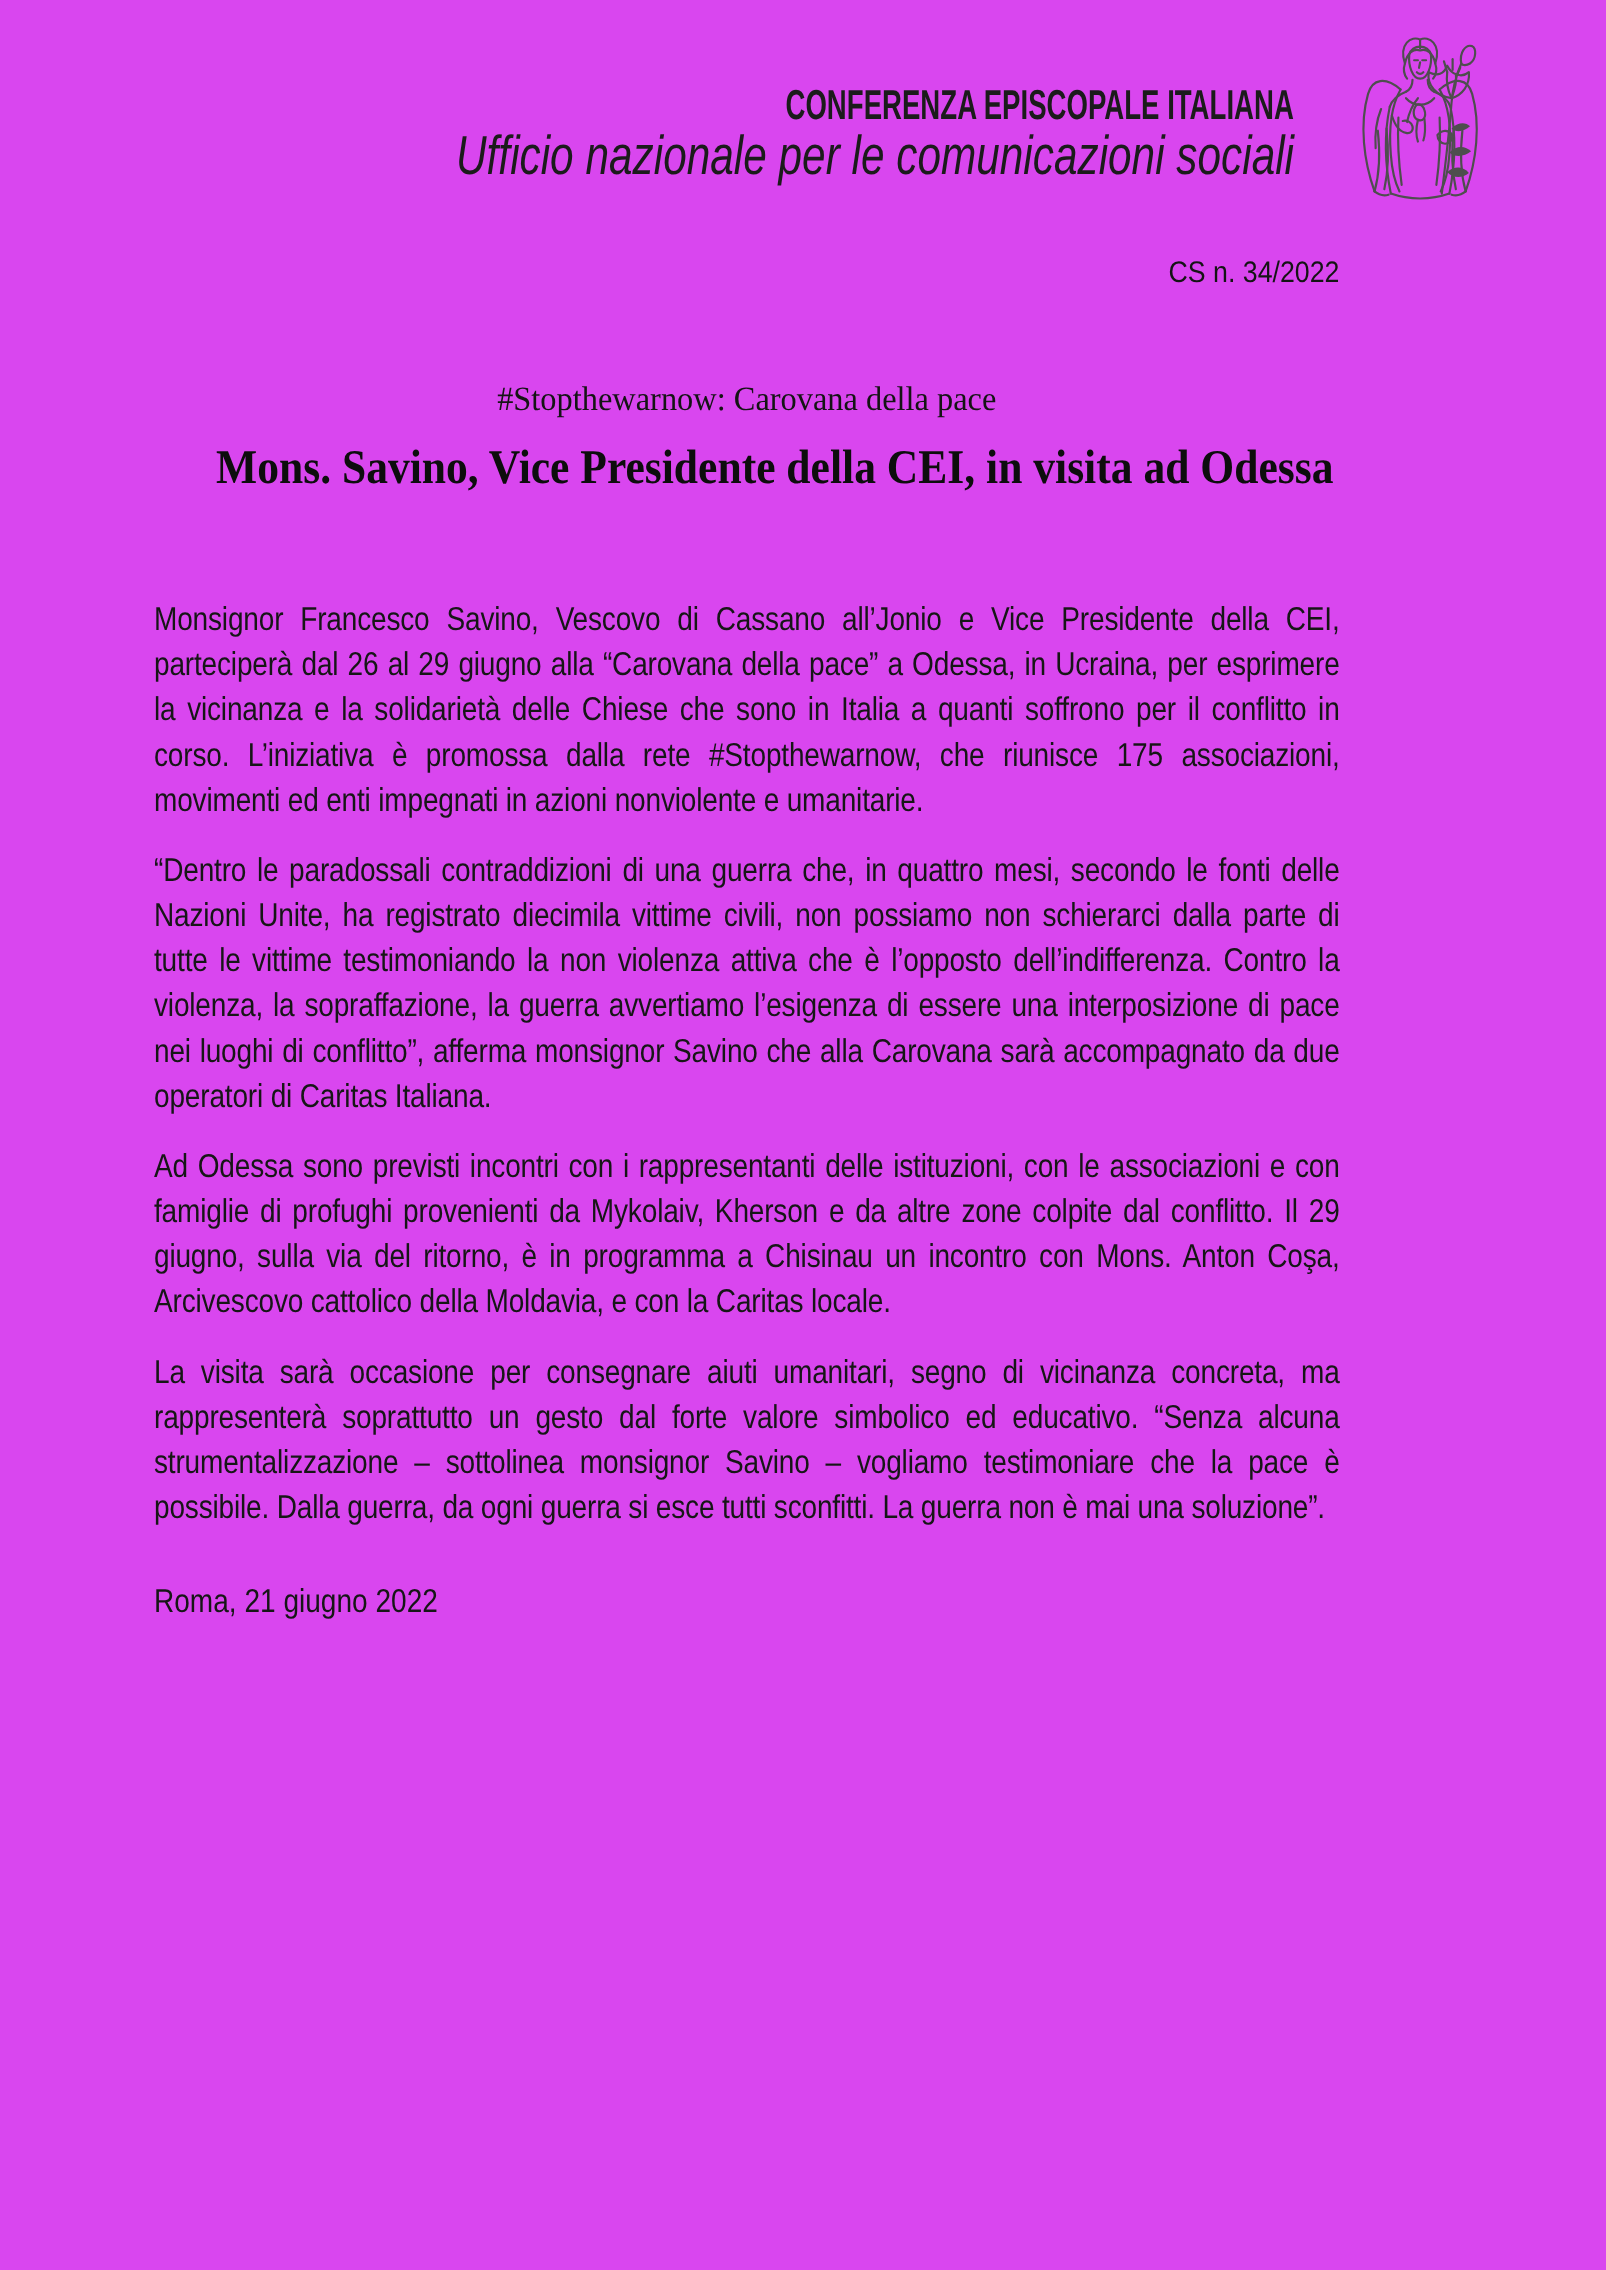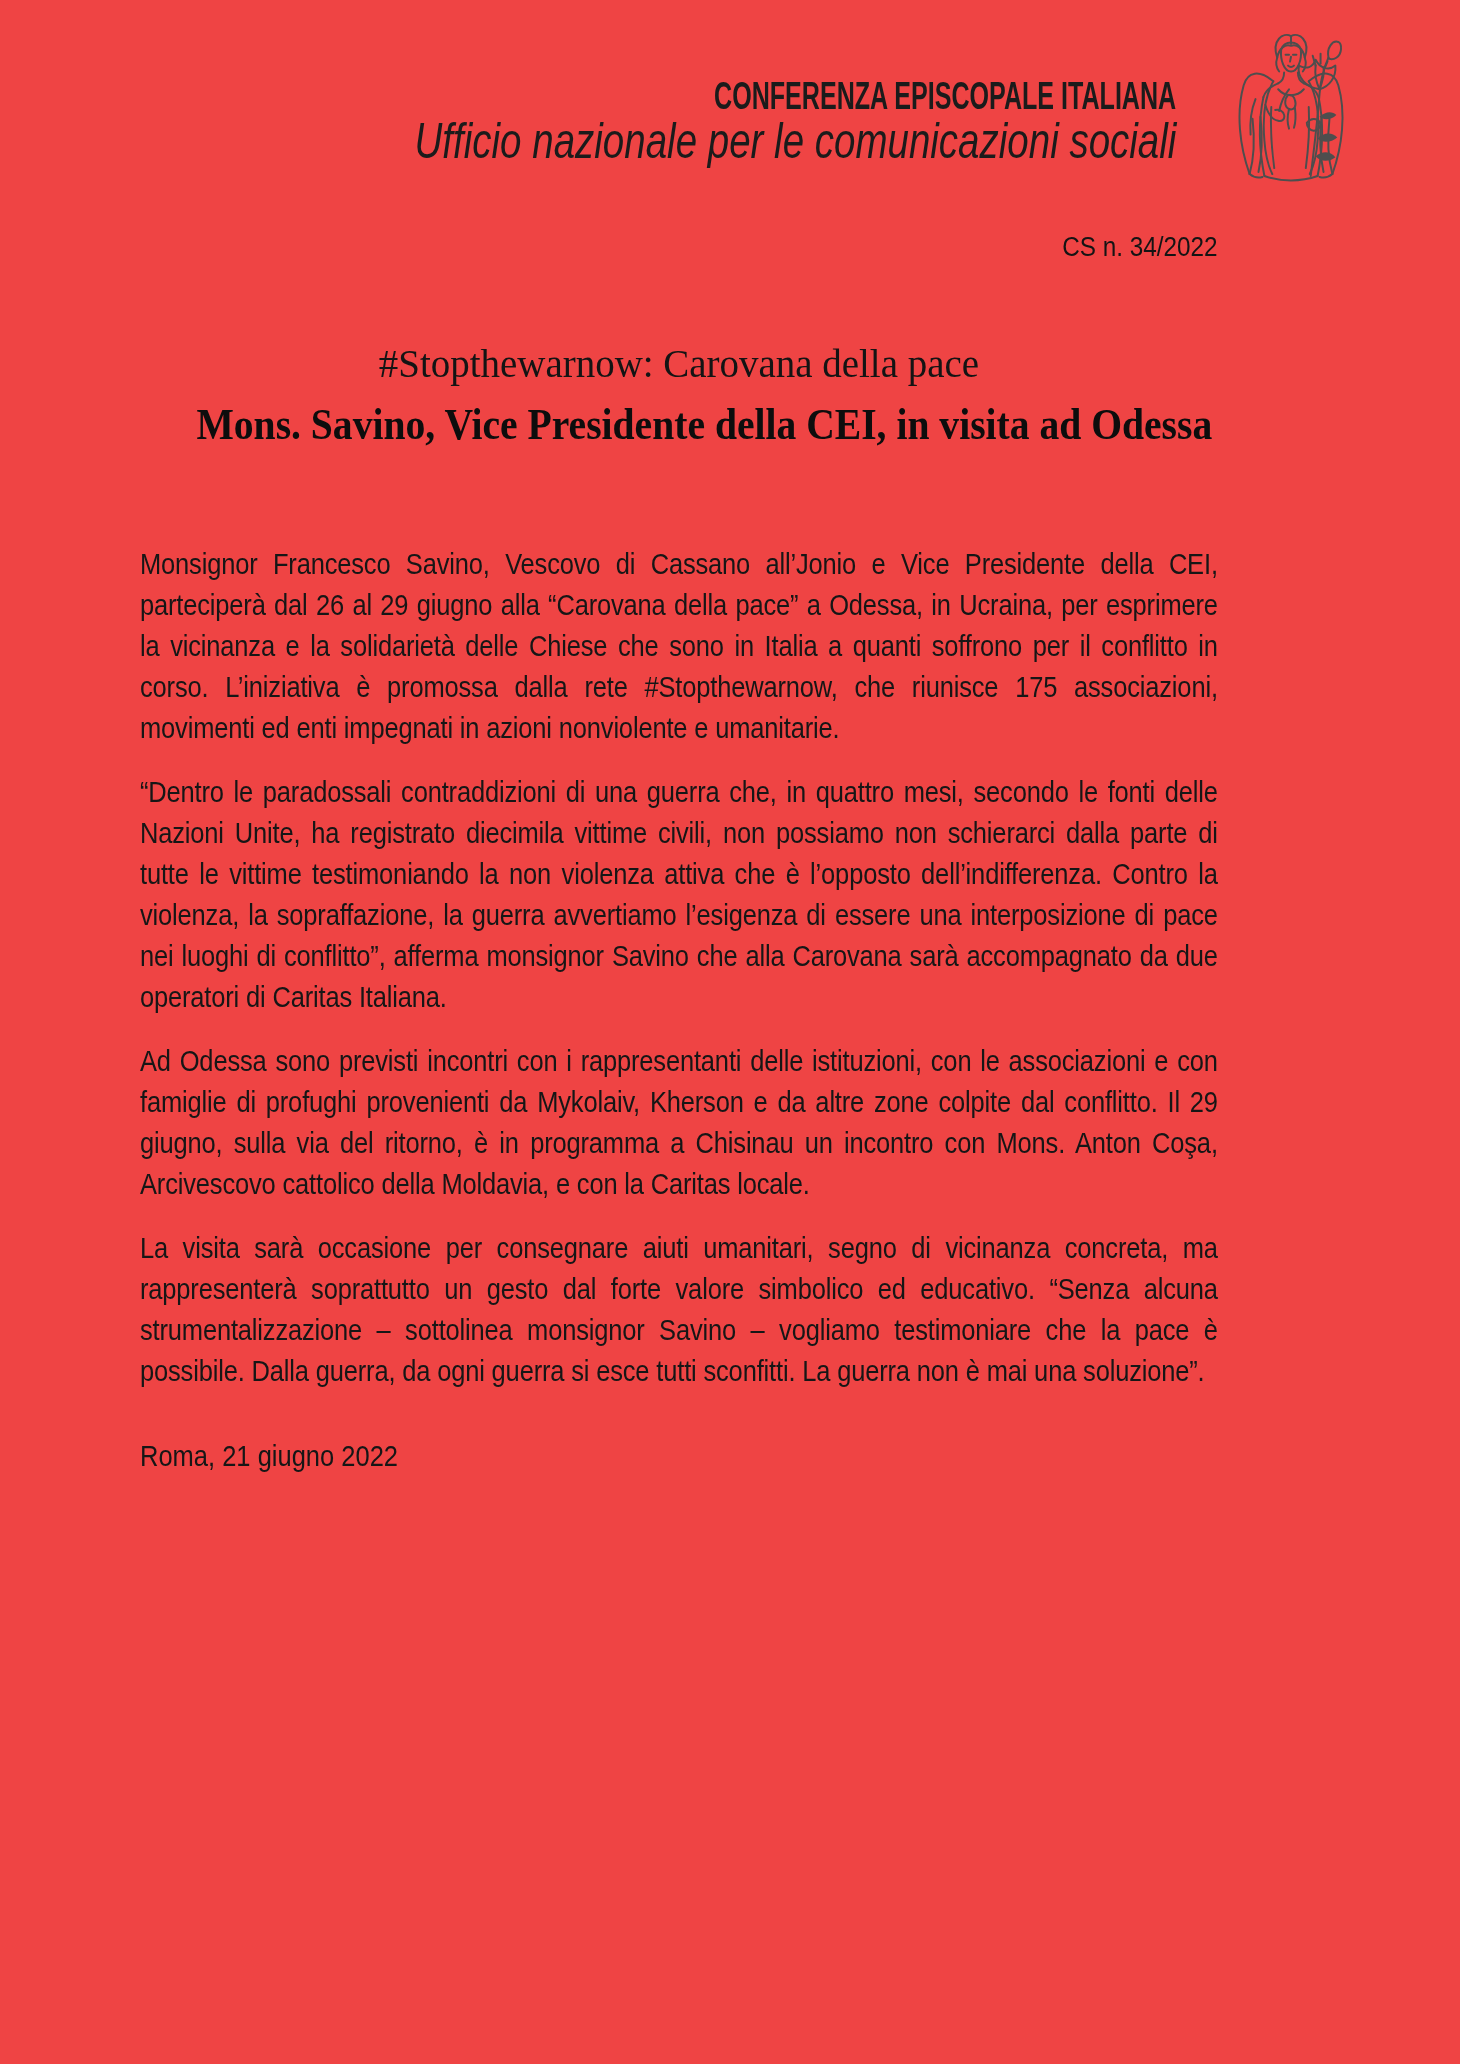--- a/index.html
+++ b/index.html
@@ -4,21 +4,21 @@
 <style>
   html, body {
     margin: 0;
     padding: 0;
     background: #ffffff;
   }
   .page {
     position: relative;
     width: 1460px;
     height: 2064px;
-    background: #ef4444;
+    background: #d946ef;
     color: #141414;
     font-family: "Liberation Sans", sans-serif;
     overflow: hidden;
   }
 
   
   .letterhead {
     display: flex;
     justify-content: flex-end;
     align-items: flex-start;
@@ -75,21 +75,21 @@
     transform: scaleX(0.9);
     transform-origin: 100% 50%;
   }
 
   
   .kicker {
     width: 1078px;
     margin: 76px 0 0 140px;
     text-align: center;
     font-family: "Liberation Serif", serif;
-    font-size: 41px;
+    font-size: 31px;
     line-height: 44px;
     white-space: nowrap;
   }
   .kicker > span {
     display: inline-block;
     transform: scaleX(0.95);
     transform-origin: 50% 50%;
   }
   .headline {
     width: 1078px;

